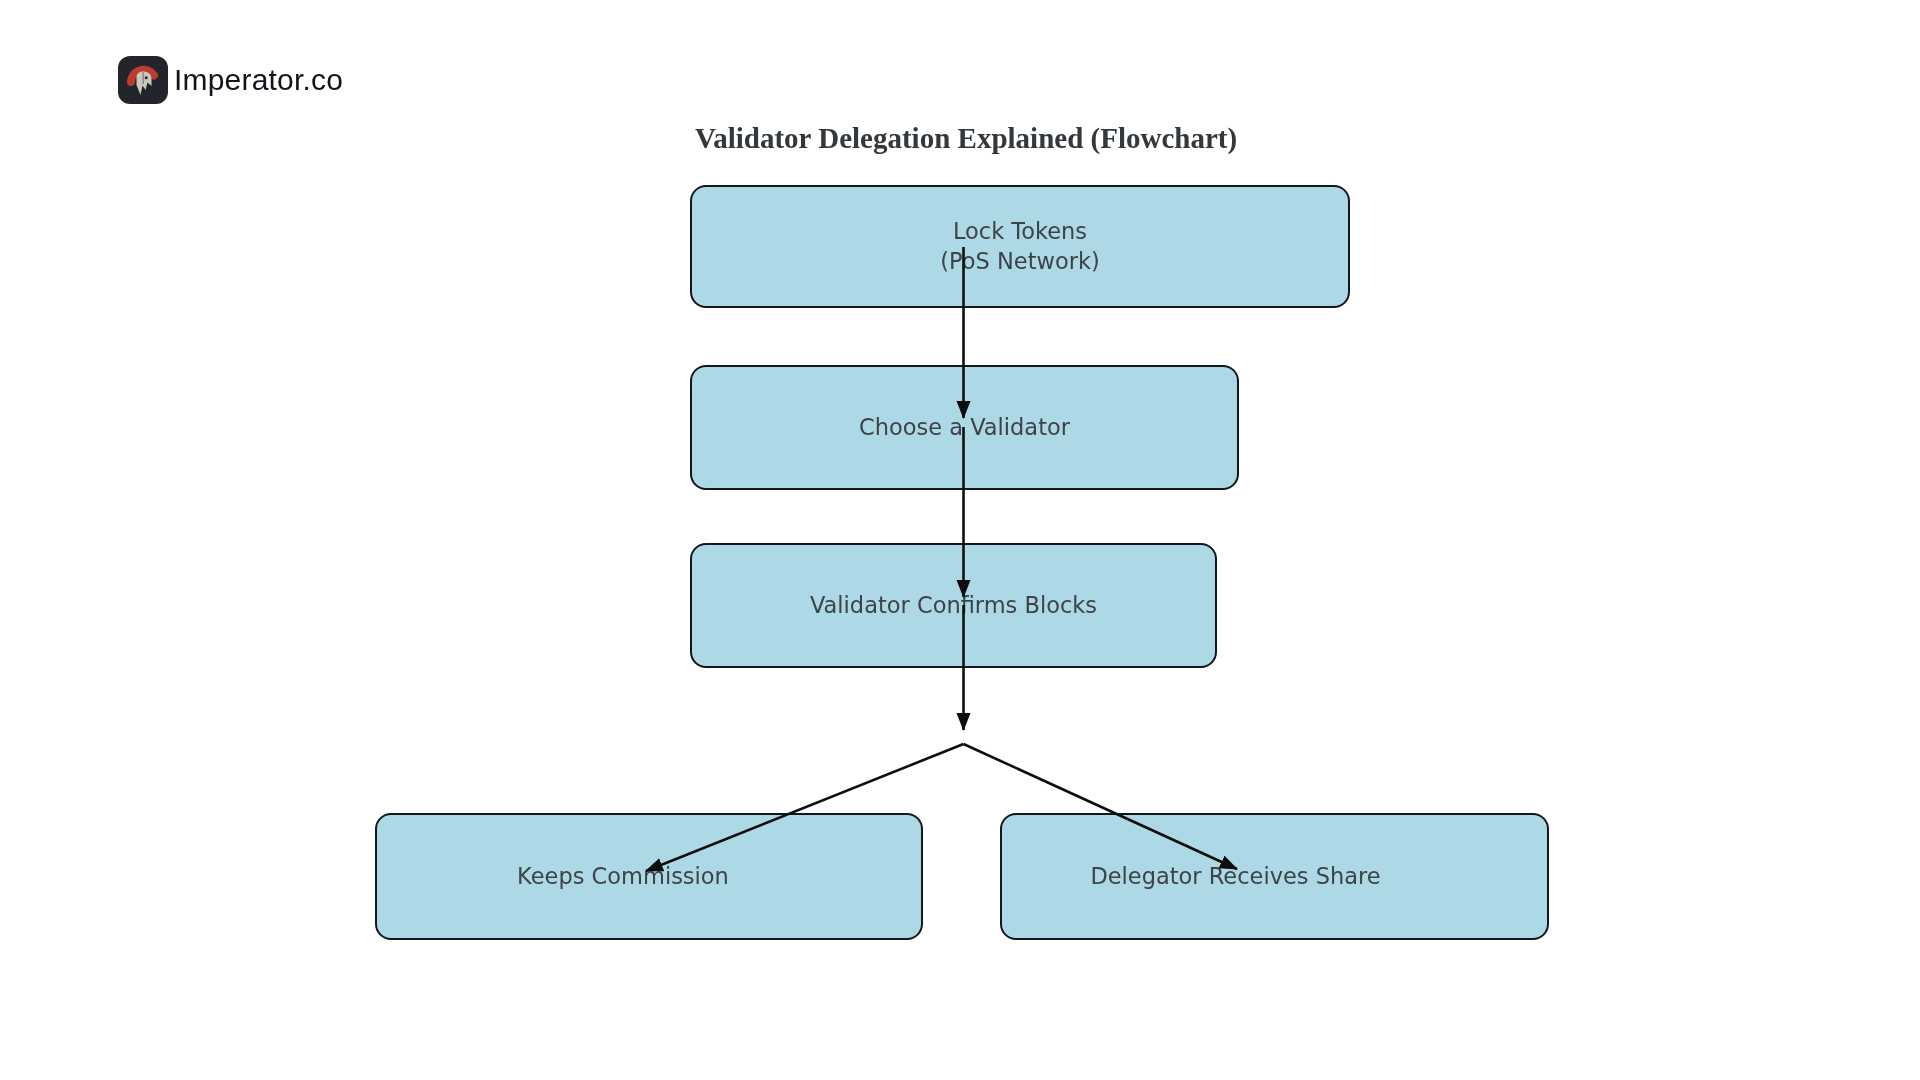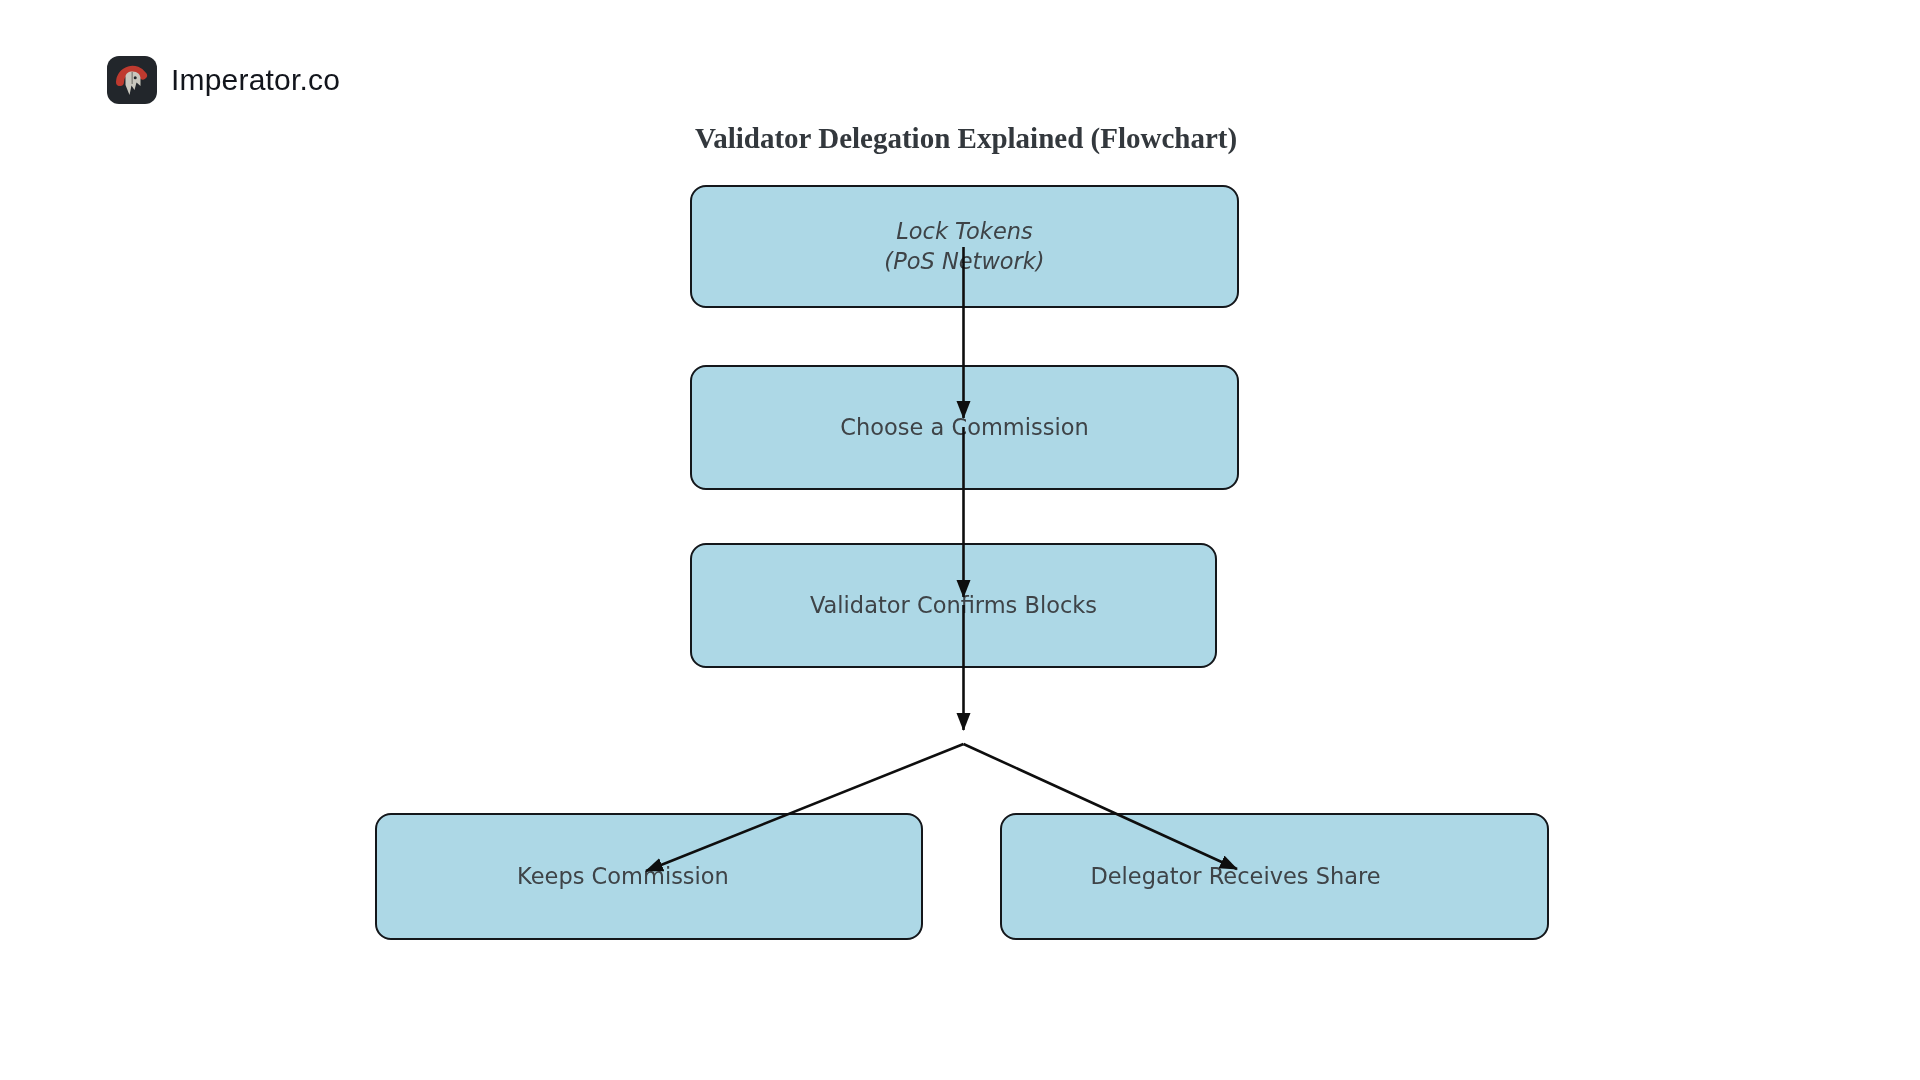--- a/index.html
+++ b/index.html
@@ -9,22 +9,22 @@
     width: 1920px; height: 1080px;
     position: relative; overflow: hidden;
   }
   .canvas {
     position: absolute; left: 0; top: 0;
     width: 1920px; height: 1080px; background: #ffffff;
   }
 
   
   .brand {
-    position: absolute; left: 107px; top: 56px;
-    display: flex; align-items: center; gap: 14px;
+    position: absolute; left: 118px; top: 56px;
+    display: flex; align-items: center; gap: 6px;
     cursor: pointer;
   }
   .brand-icon {
     width: 50px; height: 48px; display: block;
   }
   .brand-name {
     font-family: "Liberation Sans", sans-serif;
     font-size: 30px; font-weight: 500; color: #12151c;
     letter-spacing: 0.2px; white-space: nowrap;
   }
@@ -45,21 +45,21 @@
     border: 2.5px solid #14171b;
     border-radius: 16px;
     display: flex; flex-direction: column;
     align-items: center; justify-content: center;
     font-size: 22.5px; color: #3e4347;
     text-align: center; line-height: 1.32;
     z-index: 1;
   }
   .node span { display: block; white-space: nowrap; }
 
-  #node-lock-tokens            { left: 690px;  top: 185px; width: 549px; height: 123px; font-style: italic; }
+  #node-lock-tokens            { left: 690px;  top: 185px; width: 660px; height: 123px; }
   #node-choose-validator       { left: 690px;  top: 365px; width: 549px; height: 125px; }
   #node-validator-confirms     { left: 690px;  top: 543px; width: 527px; height: 125px; }
   #node-validator-earns        { left: 690px;  top: 680px; width: 549px; height: 125px; }
   #node-keeps-commission       { left: 375px;  top: 813px; width: 548px; height: 127px; padding-right: 52px; }
   #node-delegator-share        { left: 1000px; top: 813px; width: 549px; height: 127px; padding-right: 78px; }
 
   
   .arrows {
     position: absolute; left: 0; top: 0;
     width: 1920px; height: 1080px;
@@ -90,21 +90,21 @@
   </div>
 
   <div class="diagram-title">Validator Delegation Explained (Flowchart)</div>
 
   <div class="node" id="node-lock-tokens">
     <span>Lock Tokens</span>
     <span>(PoS Network)</span>
   </div>
 
   <div class="node" id="node-choose-validator">
-    <span>Choose a Commission</span>
+    <span>Choose a Validator</span>
   </div>
 
   <div class="node" id="node-validator-confirms">
     <span>Validator Confirms Blocks</span>
   </div>
 
 
   <div class="node" id="node-keeps-commission">
     <span>Keeps Commission</span>
   </div>

